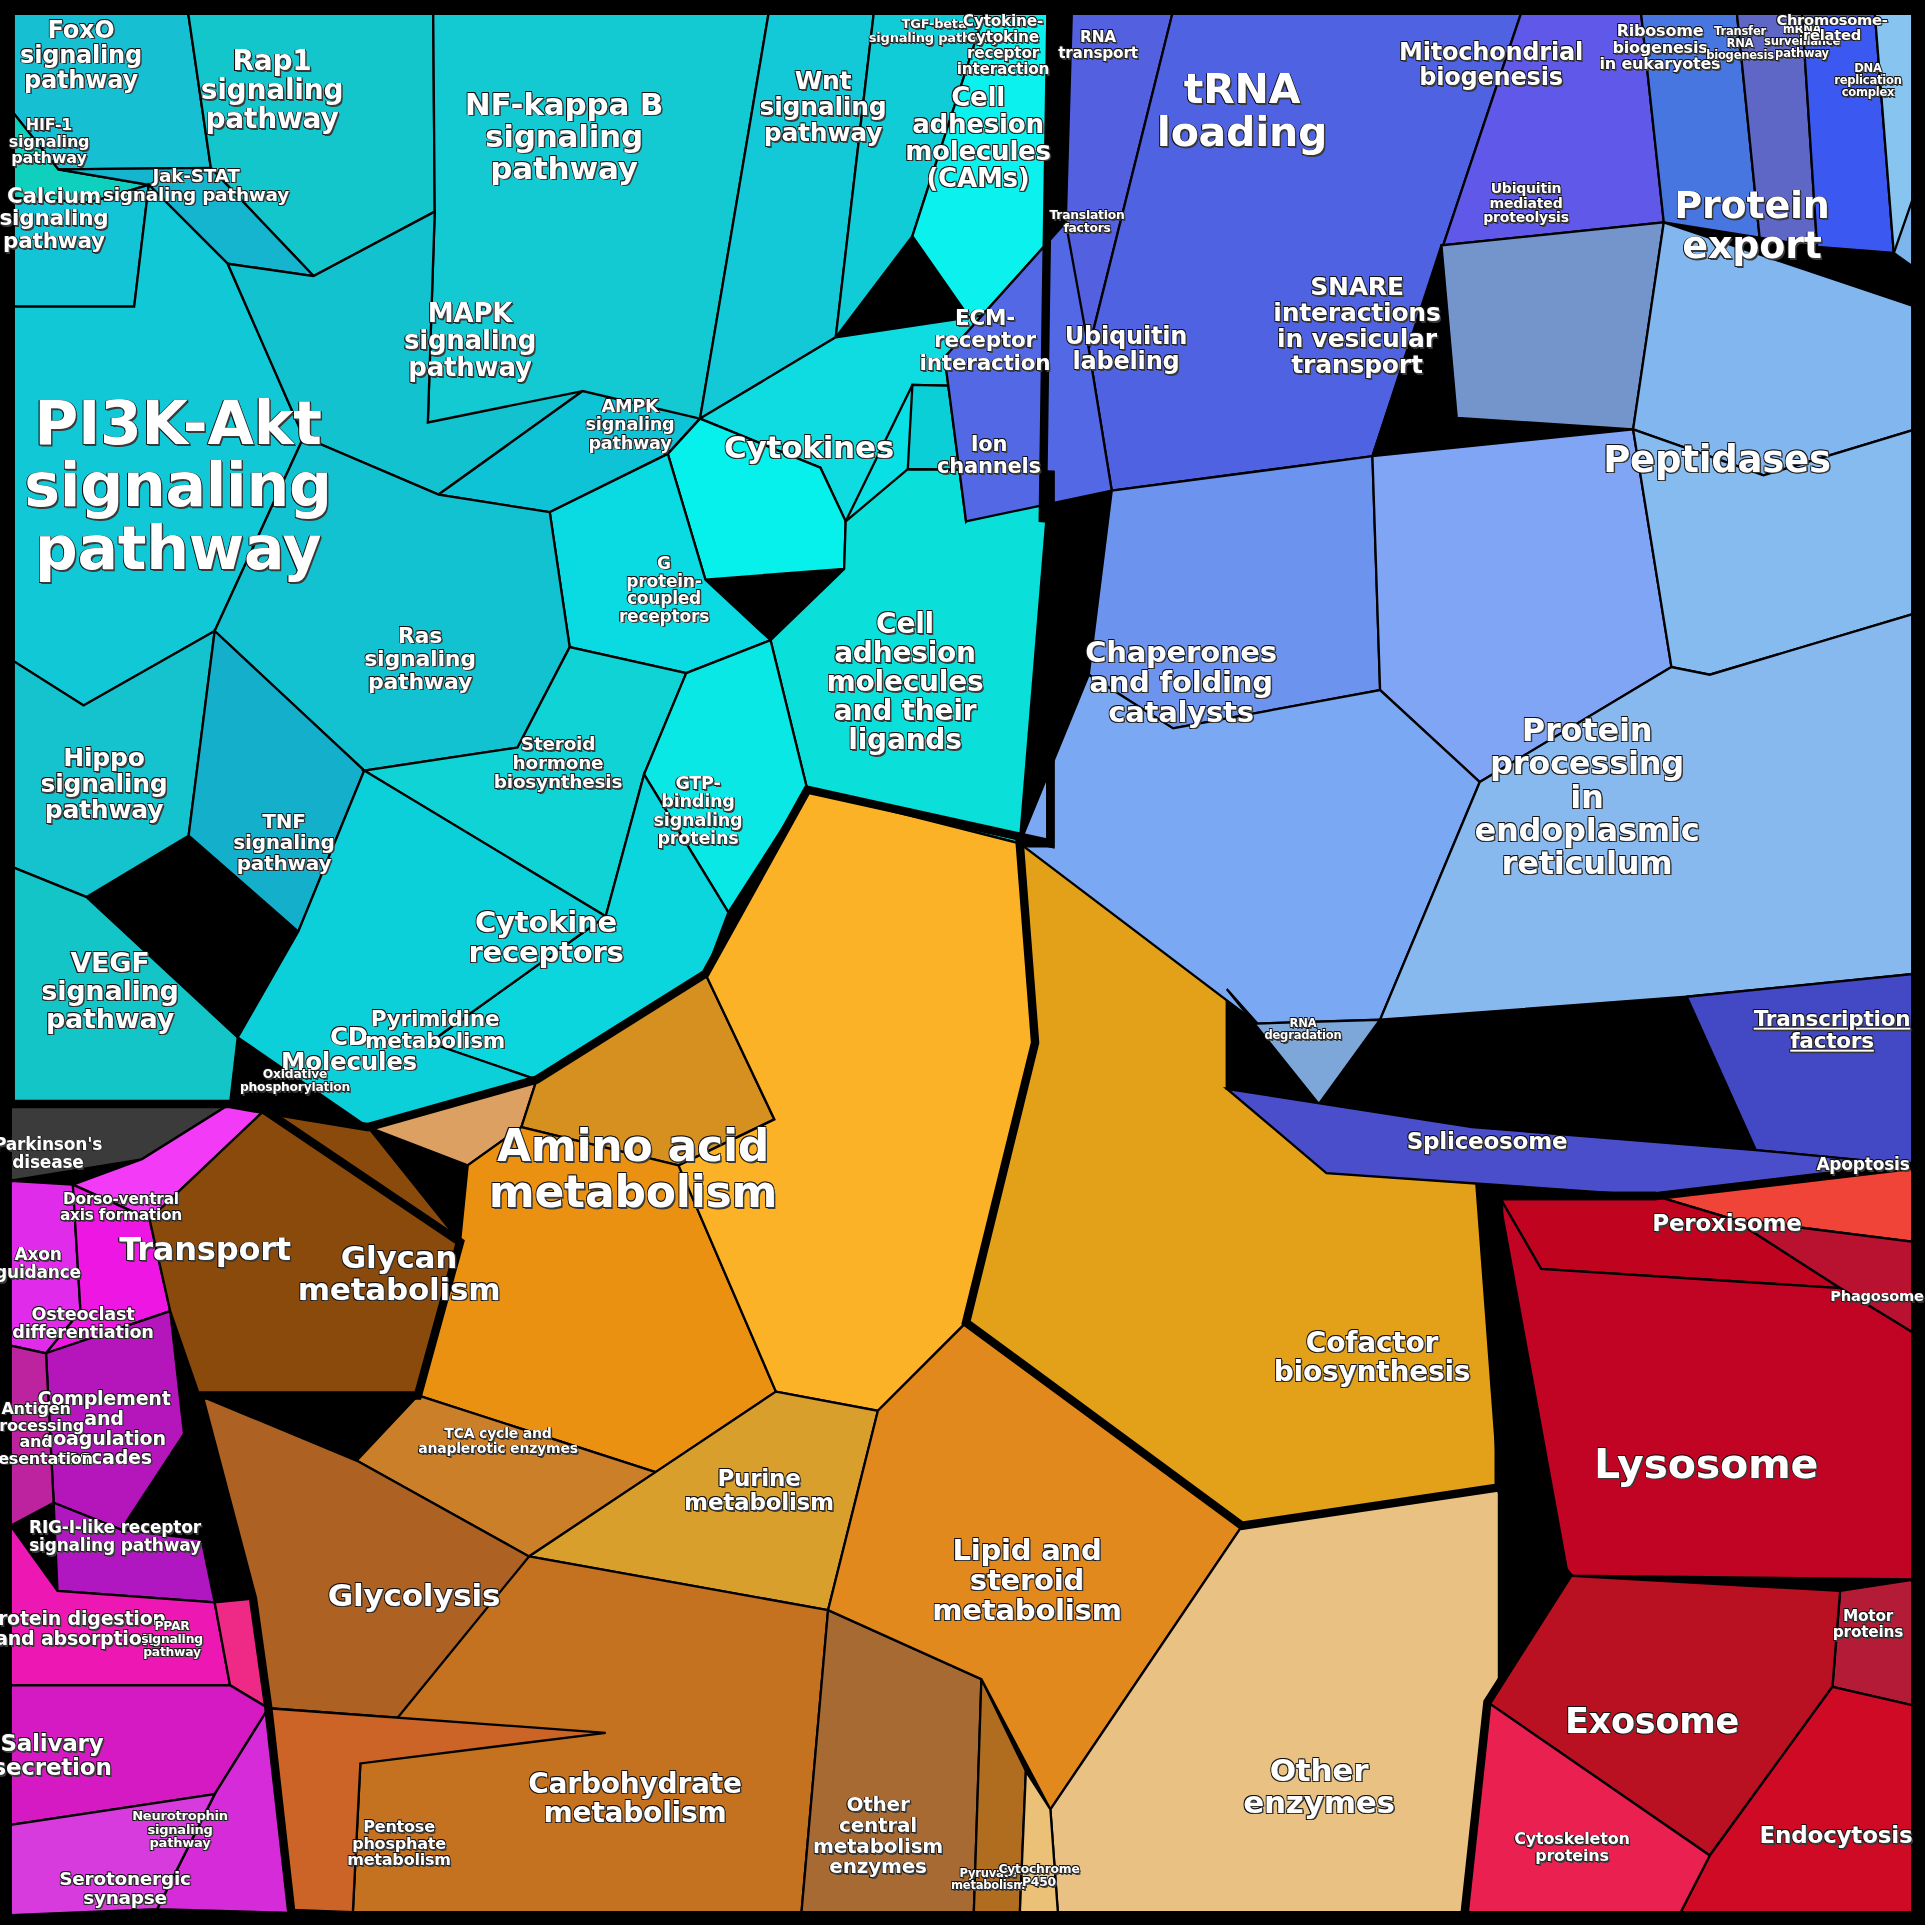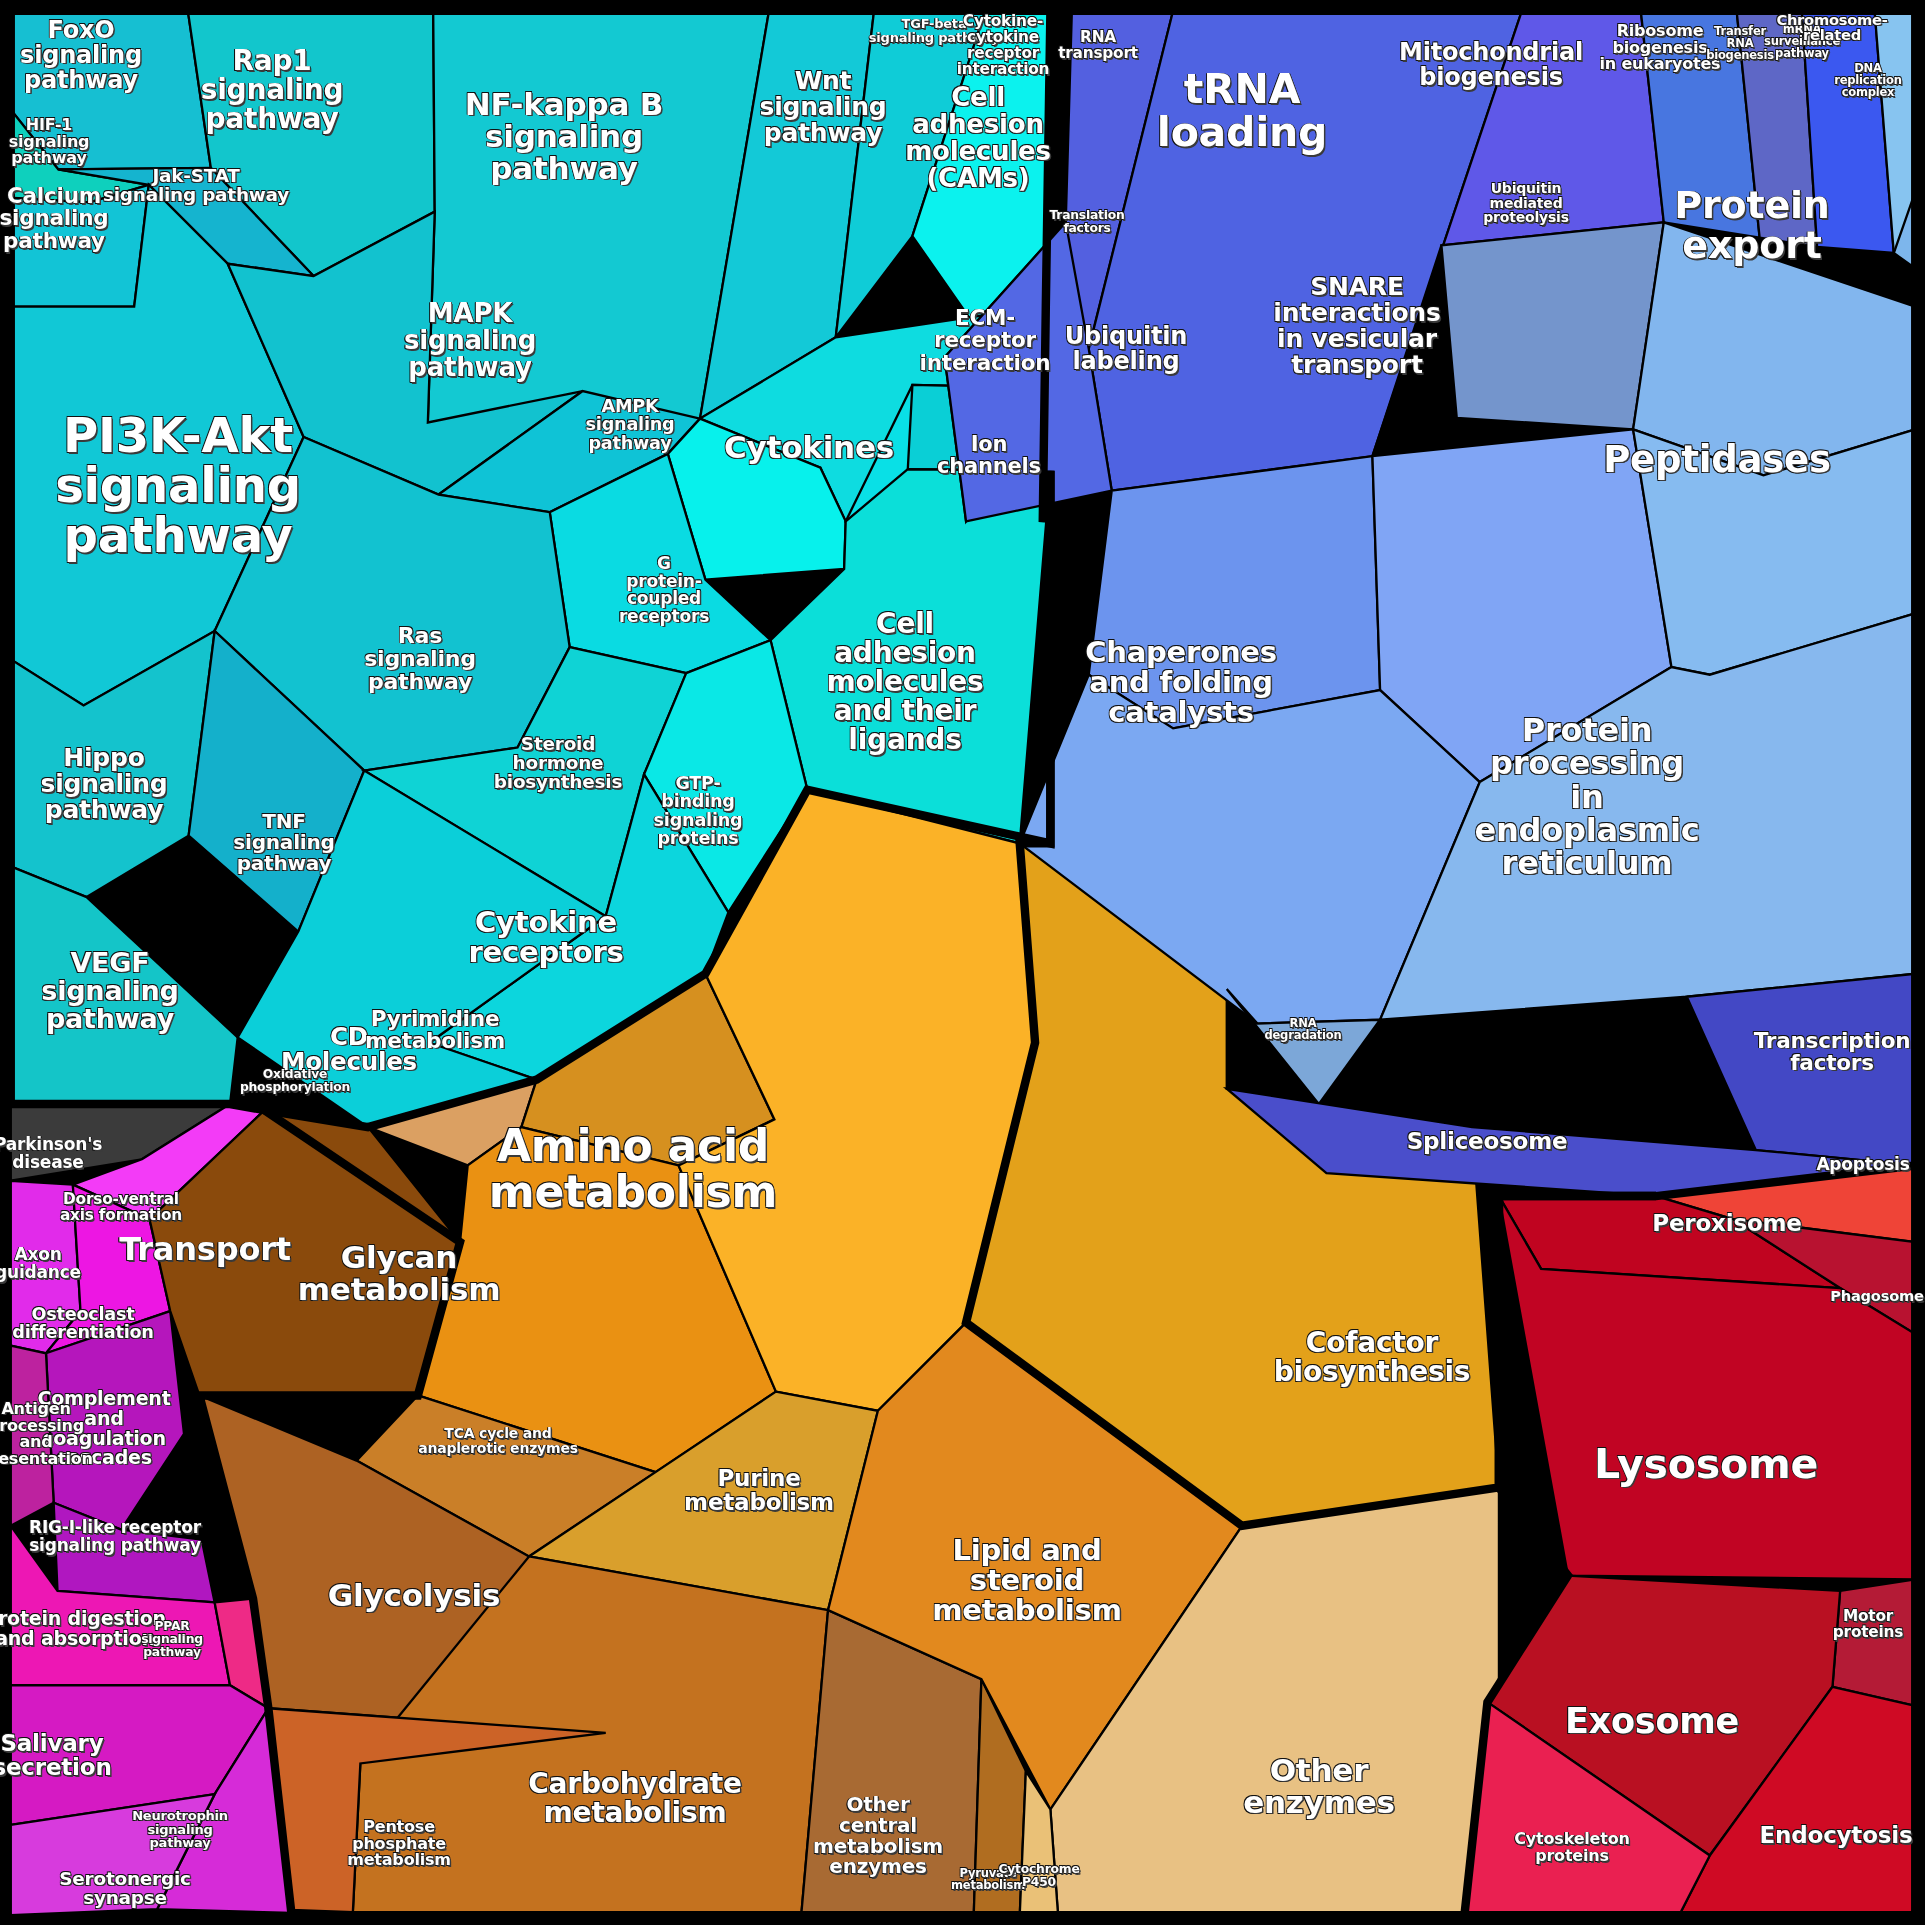--- a/index.html
+++ b/index.html
@@ -134,21 +134,21 @@
 signaling
 pathway</div>
       <div class="lbl" style="left: 49px; top: 142px; font-size: 16px;">HIF-1
 signaling
 pathway</div>
       <div class="lbl" style="left: 196px; top: 185px; font-size: 18.4px;">Jak-STAT
 signaling pathway</div>
       <div class="lbl" style="left: 54px; top: 219px; font-size: 21.5px;">Calcium
 signaling
 pathway</div>
-      <div class="lbl" style="left: 178px; top: 486px; font-size: 48px;">PI3K-Akt
+      <div class="lbl" style="left: 178px; top: 486px; font-size: 60px;">PI3K-Akt
 signaling
 pathway</div>
       <div class="lbl" style="left: 470px; top: 341px; font-size: 26px;">MAPK
 signaling
 pathway</div>
       <div class="lbl" style="left: 823px; top: 107px; font-size: 25px;">Wnt
 signaling
 pathway</div>
       <div class="lbl" style="left: 934px; top: 31px; font-size: 13px;">TGF-beta
 signaling pathway</div>
@@ -302,21 +302,21 @@
       <div class="lbl" style="left: 1181px; top: 682px; font-size: 29px;">Chaperones
 and folding
 catalysts</div>
       <div class="lbl" style="left: 1587px; top: 797px; font-size: 32px;">Protein
 processing
 in
 endoplasmic
 reticulum</div>
       <div class="lbl" style="left: 1303px; top: 1030px; font-size: 11.5px;">RNA
 degradation</div>
-      <div class="lbl" style="left: 1832px; top: 1052px; font-size: 21.5px;">Transcription
+      <div class="lbl" style="left: 1832px; top: 1030px; font-size: 21.5px; text-decoration: underline;">Transcription
 factors</div>
       <div class="lbl" style="left: 1487px; top: 1142px; font-size: 23px;">Spliceosome</div>
       <div class="lbl" style="left: 1863px; top: 1165px; font-size: 17px;">Apoptosis</div>
       <div class="lbl" style="left: 1727px; top: 1224px; font-size: 23px;">Peroxisome</div>
       <div class="lbl" style="left: 1877px; top: 1296px; font-size: 14.6px;">Phagosome</div>
       <div class="lbl" style="left: 1706px; top: 1464px; font-size: 41px;">Lysosome</div>
       <div class="lbl" style="left: 1868px; top: 1625px; font-size: 15.3px;">Motor
 proteins</div>
       <div class="lbl" style="left: 1652px; top: 1721px; font-size: 35px;">Exosome</div>
       <div class="lbl" style="left: 1836px; top: 1836px; font-size: 23px;">Endocytosis</div>

